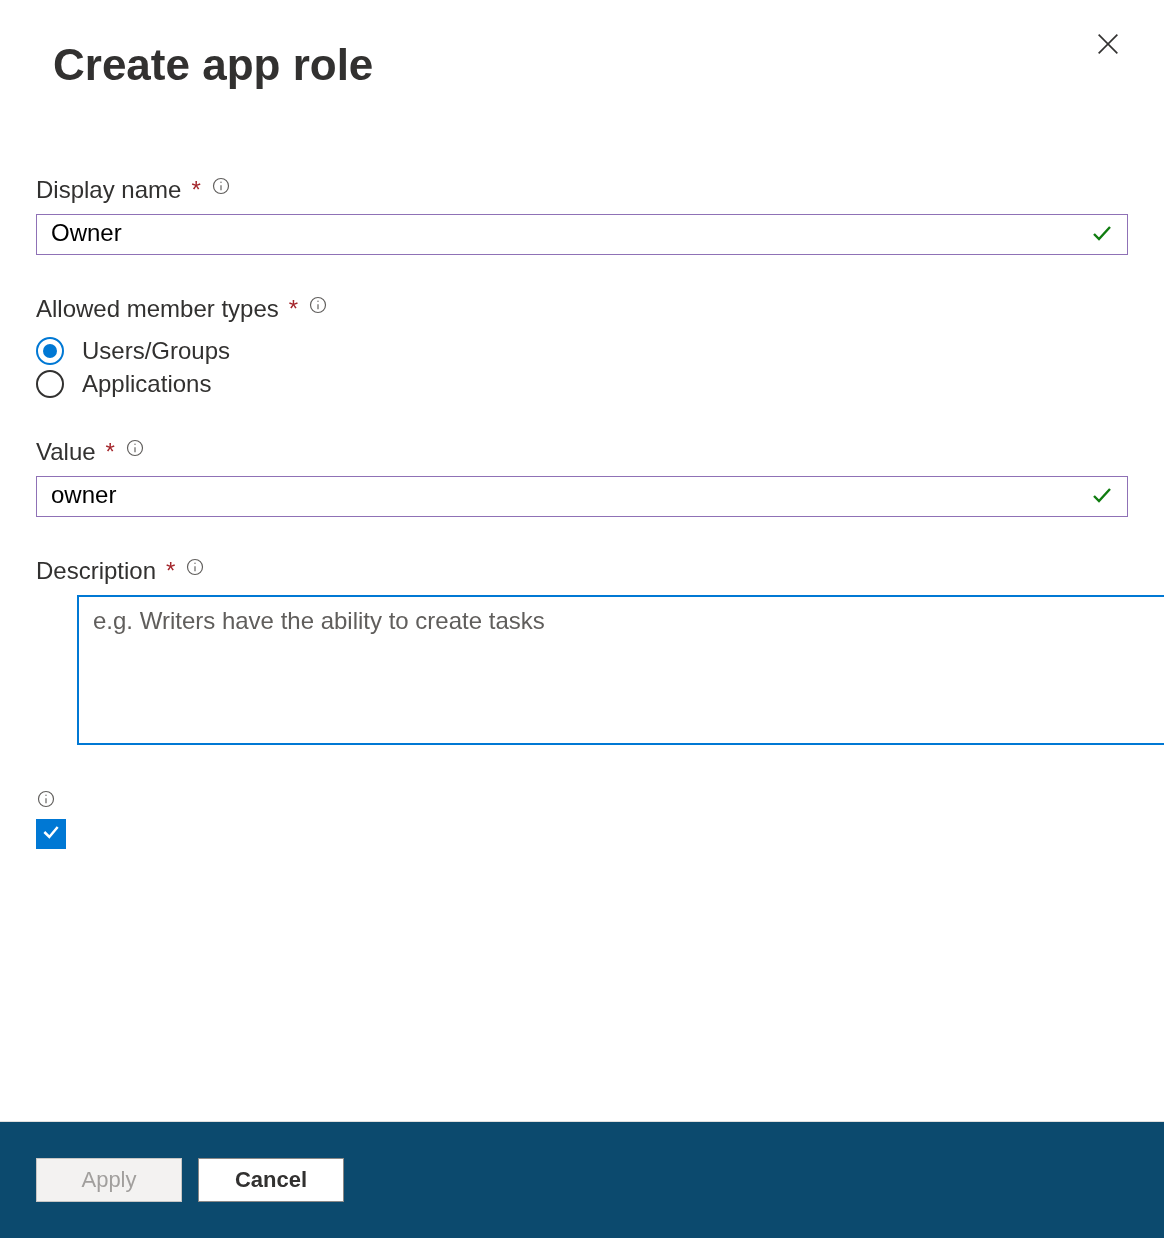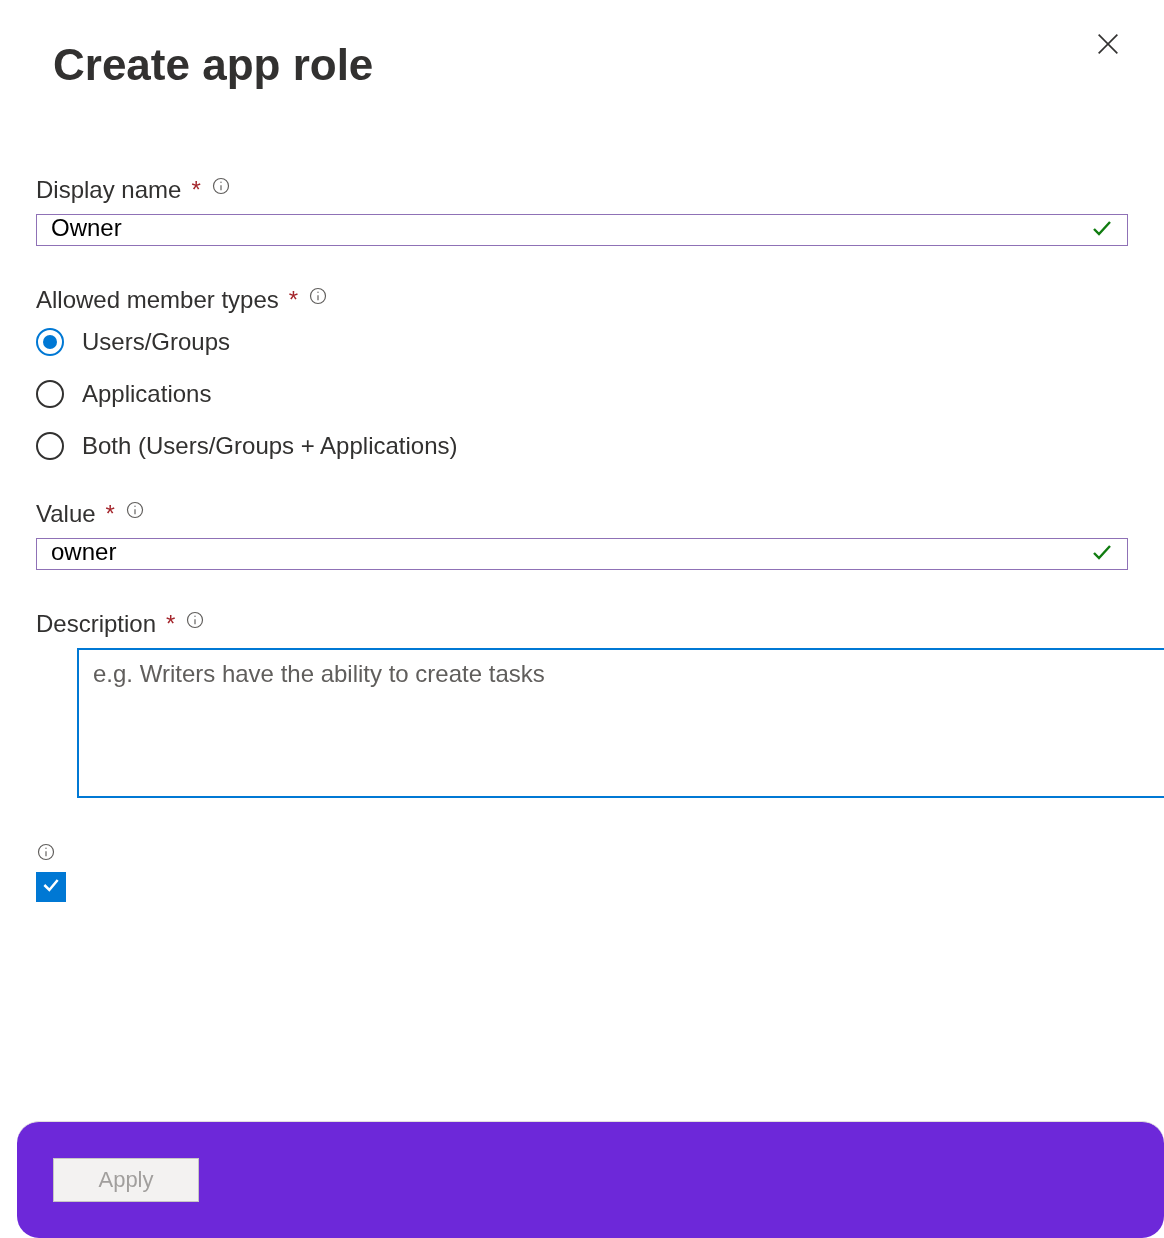--- a/index.html
+++ b/index.html
@@ -46,35 +46,35 @@
   .req { color:#a4262c; }
   .info-icon {
     display:inline-flex;
     align-items:center;
     justify-content:center;
   }
   .info-icon svg { width:20px; height:20px; stroke:#605e5c; fill:none; stroke-width:1.4; }
   .input-wrap { position:relative; }
   .text-input {
     width:100%;
-    height:32px;
+    height:41px;
     border:1px solid #8f71b6;
     padding:0 48px 4px 14px;
     font-size:24px;
     font-family:inherit;
     outline:none;
   }
   .valid-check {
     position:absolute;
     right:14px;
     top:50%;
     transform:translateY(-50%);
   }
   .valid-check svg { width:24px; height:24px; stroke:#107c10; stroke-width:2.4; fill:none; }
-  .radio-group { display:flex; flex-direction:column; gap:24px; margin-top:14px; }
+  .radio-group { display:flex; flex-direction:column; gap:5px; margin-top:14px; }
   .radio-item {
     display:flex;
     align-items:center;
     gap:18px;
     font-size:24px;
     cursor:pointer;
   }
   .radio-outer {
     width:28px; height:28px;
     border:2px solid #323130;
@@ -104,27 +104,26 @@
   .checkbox {
     width:30px; height:30px;
     background:#0078d4;
     display:flex; align-items:center; justify-content:center;
     margin-top:10px;
     cursor:pointer;
   }
   .checkbox svg { width:20px; height:20px; stroke:#fff; stroke-width:3; fill:none; }
   .footer {
     position:absolute;
-    left:17px; right:0; bottom:0;
+    left:0; right:0; bottom:0;
     border-top:1px solid #e1dfdd;
     padding:36px;
     display:flex;
     gap:16px;
-    background:#6d28d9;
-    border-radius:22px;
+    background:#0c4a6e;
   }
   .btn {
     min-width:146px;
     height:44px;
     font-size:22px;
     font-family:inherit;
     border:1px solid #8a8886;
     background:#fff;
     cursor:pointer;
   }
@@ -193,24 +192,20 @@
       <label class="radio-item selected">
         <span class="radio-outer">
             <span class="radio-inner"></span>
           </span>
         <span>Users/Groups</span>
       </label>
       <label class="radio-item">
         <span class="radio-outer"></span>
         <span>Applications</span>
       </label>
-      <label class="radio-item">
-        <span class="radio-outer"></span>
-        <span>Both (Users/Groups + Applications)</span>
-      </label>
     </div>
   </div>
 
   <div class="field">
     <div class="field-label">
       <span>Value</span>
       <span class="req">*</span>
       <span class="info-icon">
         <svg viewBox="0 0 24 24">
             <circle cx="12" cy="12" r="9"></circle>
@@ -259,13 +254,14 @@
         <svg viewBox="0 0 24 24">
             <polyline points="4,12 10,18 20,6"></polyline>
           </svg>
       </span>
     </div>
   </div>
 </div>
 
 <div class="footer">
   <button class="btn btn-primary" disabled="">Apply</button>
+  <button class="btn btn-secondary">Cancel</button>
 </div>
 
 </body></html>

